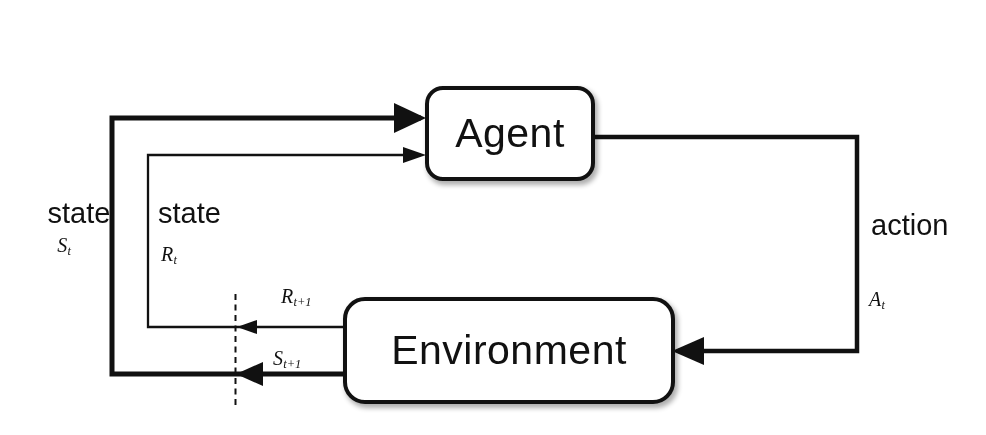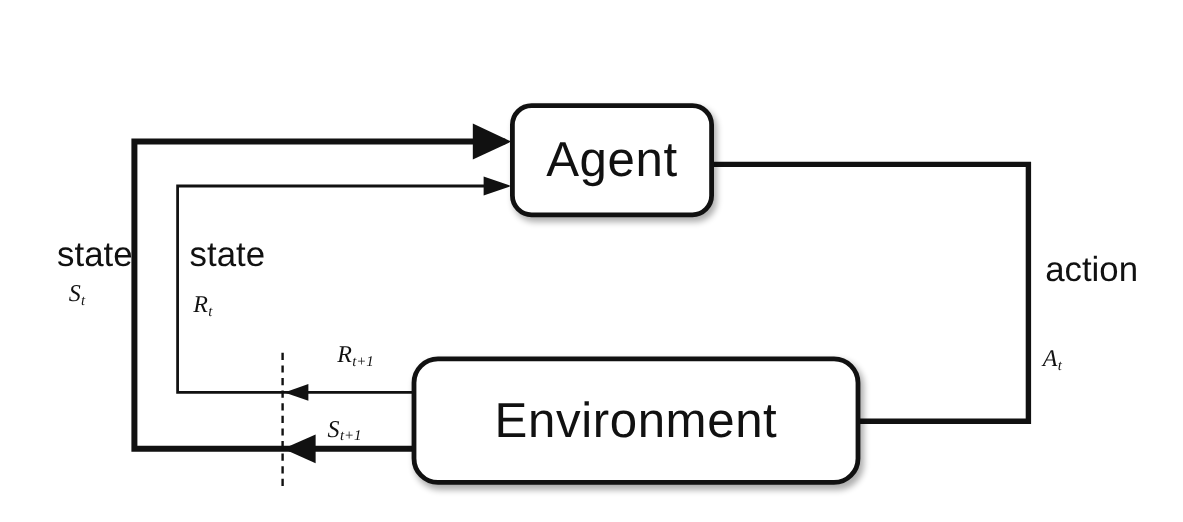--- a/index.html
+++ b/index.html
@@ -23,21 +23,21 @@
     box-sizing:border-box;
     background:var(--bg);
     border:4px solid var(--line);
     display:flex;align-items:center;justify-content:center;
     font-size:41px;
     letter-spacing:0.5px;
     color:var(--text);
     box-shadow:2.5px 3.5px 5px rgba(0,0,0,0.32);
   }
   .box.agent{left:425px;top:86px;width:170px;height:95px;border-radius:18px;}
-  .box.environment{left:343px;top:297px;width:374px;height:107px;border-radius:22px;}
+  .box.environment{left:343px;top:297px;width:332px;height:107px;border-radius:22px;}
 
   .lbl{position:absolute;white-space:nowrap;}
   .word{font-size:29px;line-height:1;}
   .math{
     font-family:Liberation Serif, serif;
     font-style:italic;
     font-size:20px;line-height:1;
   }
   .math sub{
     font-size:0.62em;

